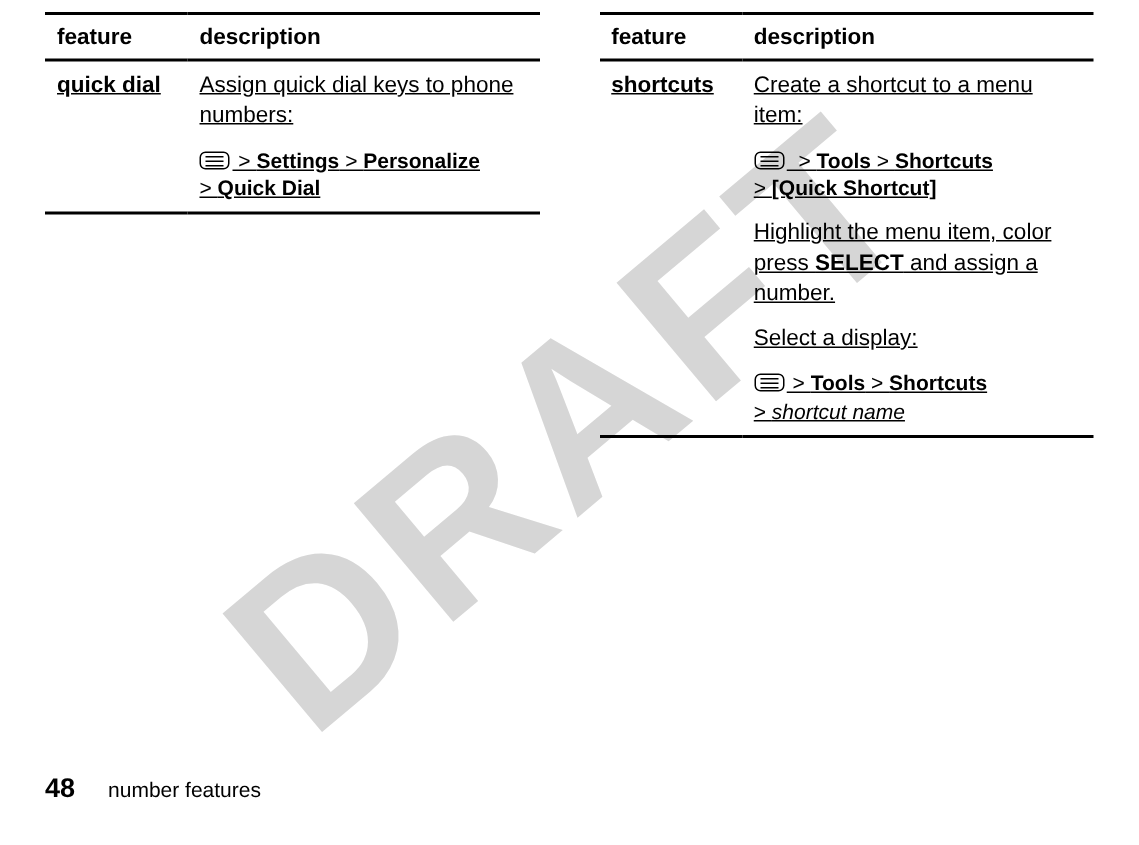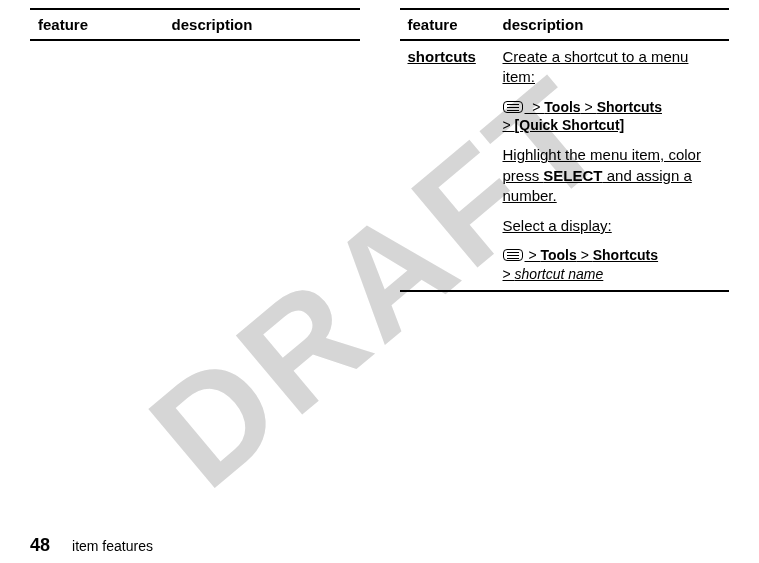--- a/index.html
+++ b/index.html
@@ -48,21 +48,21 @@
     content: "";
     position: absolute;
     left: 3px; right: 3px; top: 2px;
     border-top: 1px solid #000;
     box-shadow: 0 3px 0 #000, 0 6px 0 #000;
   }
   .instr { margin-top: 10px; font-size: 15px; line-height: 1.35; }
   .instr .bold { font-weight: bold; font-family: 'Arial Narrow', Arial, sans-serif; font-stretch: condensed; }
   .footer {
     position: absolute;
-    left: 30px; bottom: 7px;
+    left: 30px; bottom: 27px;
     display: flex; align-items: baseline; gap: 22px;
     z-index: 1;
   }
   .footer .pagenum { font-weight: 900; font-size: 18px; }
   .footer .section { font-size: 14px; }
 </style>
 </head>
 <body>
 
 <div class="watermark">DRAFT</div>
@@ -72,20 +72,32 @@
 
     <div class="col">
       <table>
         <thead>
           <tr>
             <th>feature</th>
             <th>description</th>
           </tr>
         </thead>
         <tbody>
+          <tr class="last">
+            <td class="feature">quick dial</td>
+            <td>
+              <span>Assign quick dial keys to phone numbers:</span>
+              <div class="navpath">
+                <span class="menu-key"></span>
+                &gt;&nbsp;<span class="bold">Settings</span>
+                &gt;&nbsp;<span class="bold">Personalize</span><br>
+                &gt;&nbsp;<span class="bold">Quick Dial</span>
+              </div>
+            </td>
+          </tr>
         </tbody>
       </table>
     </div>
 
     <div class="col">
       <table>
         <thead>
           <tr>
             <th>feature</th>
             <th>description</th>
@@ -115,14 +127,14 @@
             </td>
           </tr>
         </tbody>
       </table>
     </div>
   </div>
 </div>
 
 <div class="footer">
   <span class="pagenum">48</span>
-  <span class="section">item features</span>
+  <span class="section">number features</span>
 </div>
 
 </body></html>

